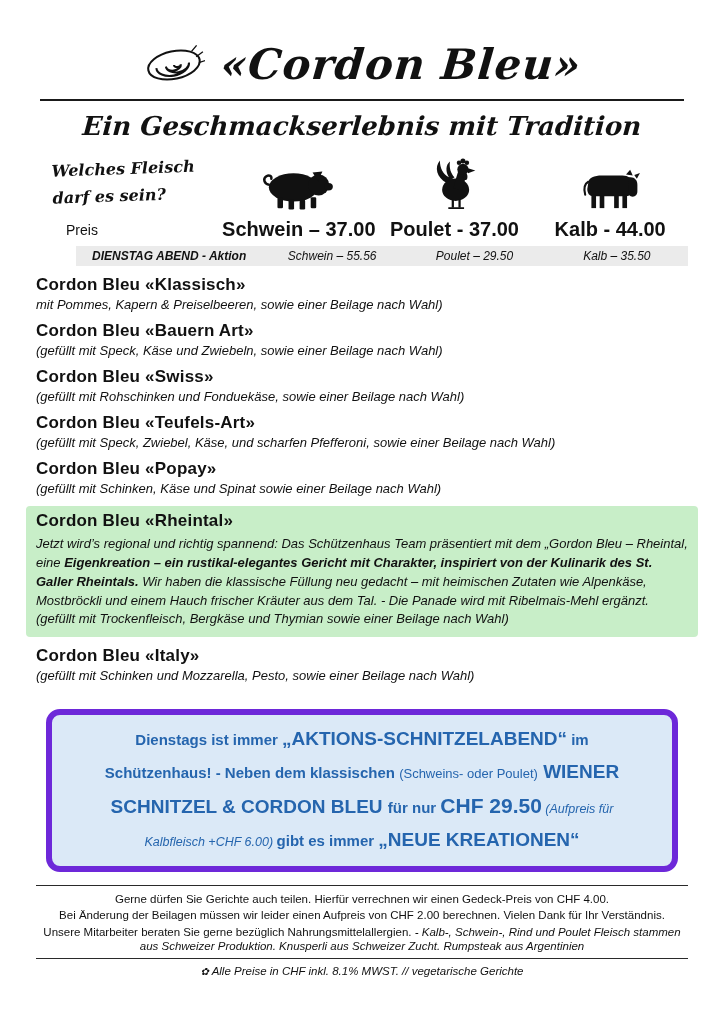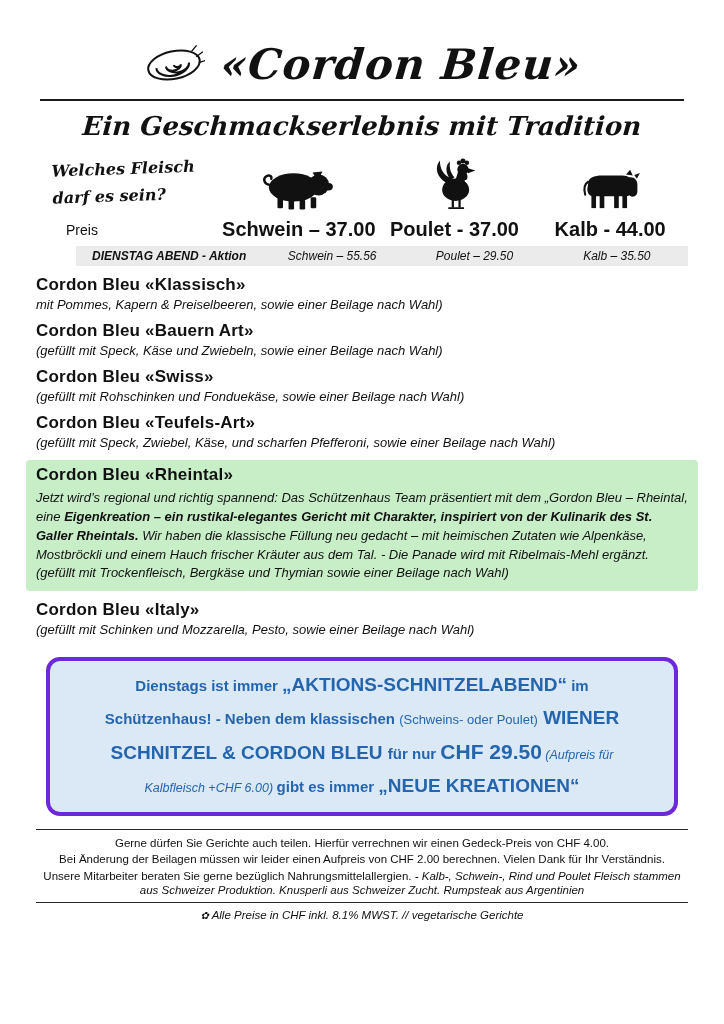--- a/index.html
+++ b/index.html
@@ -25,21 +25,21 @@
   
   .menu { margin-top:5px; }
   .menu-item { margin-top:9px; }
   .item-title { font-size:17px; font-weight:bold; letter-spacing:0.2px; }
   .item-desc { font-style:italic; font-size:13px; margin-top:2px; }
   .rheintal { background:#c8eec8; margin:10px -10px 0; padding:5px 10px 8px; border-radius:4px; }
   .rheintal-desc { font-style:italic; font-size:13px; line-height:1.45; margin:4px 0 0; }
   .b { font-weight:bold; }
 
   
-  .promo { margin:20px 10px 0; border:4px solid #6d28d9; border-radius:14px; background:#dbe9f7; padding:8px 40px 10px; }
+  .promo { margin:26px 10px 0; border:6px solid #6d28d9; border-radius:14px; background:#dbe9f7; padding:8px 40px 10px; }
   .promo-text { margin:0; text-align:center; color:#2565ae; line-height:1.7; }
   .p-md  { font-size:15px;  font-weight:bold; }
   .p-lg  { font-size:19px;  font-weight:bold; }
   .p-xl  { font-size:21px;  font-weight:bold; }
   .p-sm  { font-size:13px; }
   .p-smi { font-size:12.5px; font-style:italic; }
 
   
   .footer { margin-top:13px; }
   .frule { border:none; border-top:1.5px solid #2a2a2a; margin:0 0 6px; }
@@ -157,20 +157,24 @@
     <div class="menu-item">
       <div class="item-title">Cordon Bleu «Swiss»</div>
       <div class="item-desc">(gefüllt mit Rohschinken und Fonduekäse, sowie einer Beilage nach Wahl)</div>
     </div>
 
     <div class="menu-item">
       <div class="item-title">Cordon Bleu «Teufels-Art»</div>
       <div class="item-desc">(gefüllt mit Speck, Zwiebel, Käse, und scharfen Pfefferoni, sowie einer Beilage nach Wahl)</div>
     </div>
 
+    <div class="menu-item">
+      <div class="item-title">Cordon Bleu «Popay»</div>
+      <div class="item-desc">(gefüllt mit Schinken, Käse und Spinat sowie einer Beilage nach Wahl)</div>
+    </div>
 
     <div class="menu-item rheintal">
       <div class="item-title">Cordon Bleu «Rheintal»</div>
       <p class="rheintal-desc"><span>Jetzt wird’s regional und richtig spannend: Das Schützenhaus Team präsentiert mit dem „Gordon Bleu – Rheintal, eine </span><span class="b">Eigenkreation – ein rustikal-elegantes Gericht mit Charakter, inspiriert von der Kulinarik des St. Galler Rheintals.</span><span> Wir haben die klassische Füllung neu gedacht – mit heimischen Zutaten wie Alpenkäse, Mostbröckli und einem Hauch frischer Kräuter aus dem Tal. - Die Panade wird mit Ribelmais-Mehl ergänzt. (gefüllt mit Trockenfleisch, Bergkäse und Thymian sowie einer Beilage nach Wahl)</span></p>
     </div>
 
     <div class="menu-item">
       <div class="item-title">Cordon Bleu «Italy»</div>
       <div class="item-desc">(gefüllt mit Schinken und Mozzarella, Pesto, sowie einer Beilage nach Wahl)</div>
     </div>

